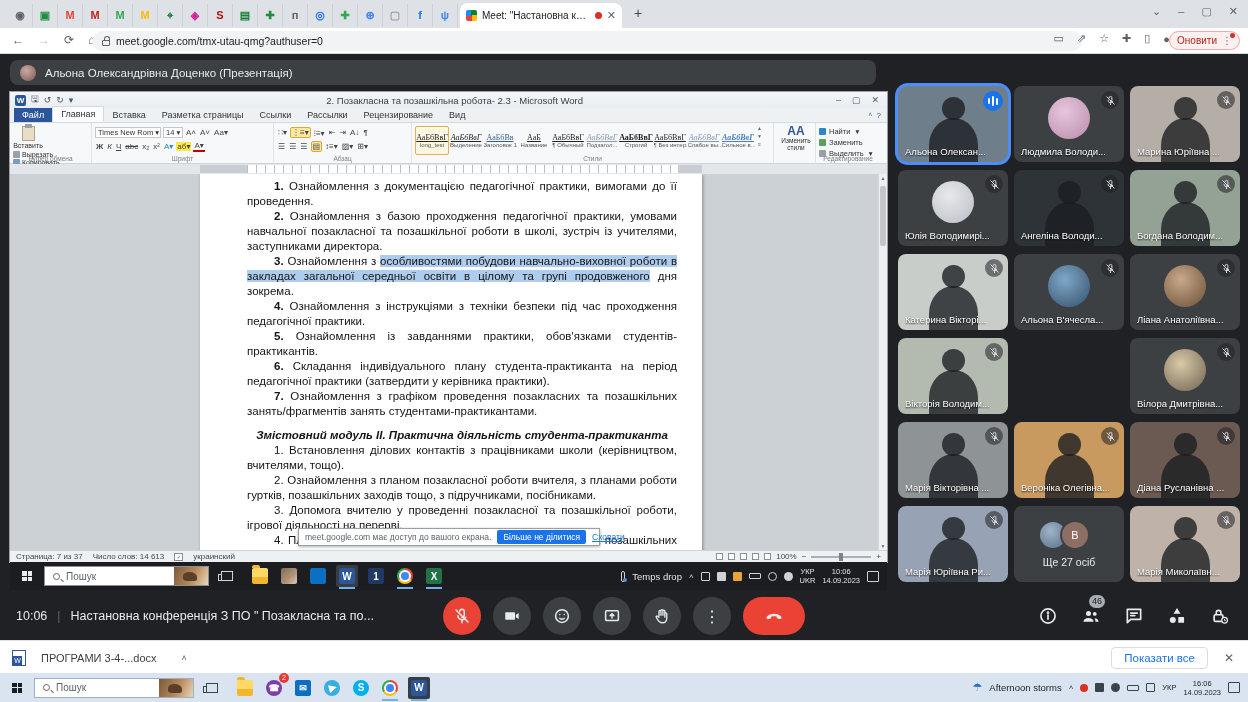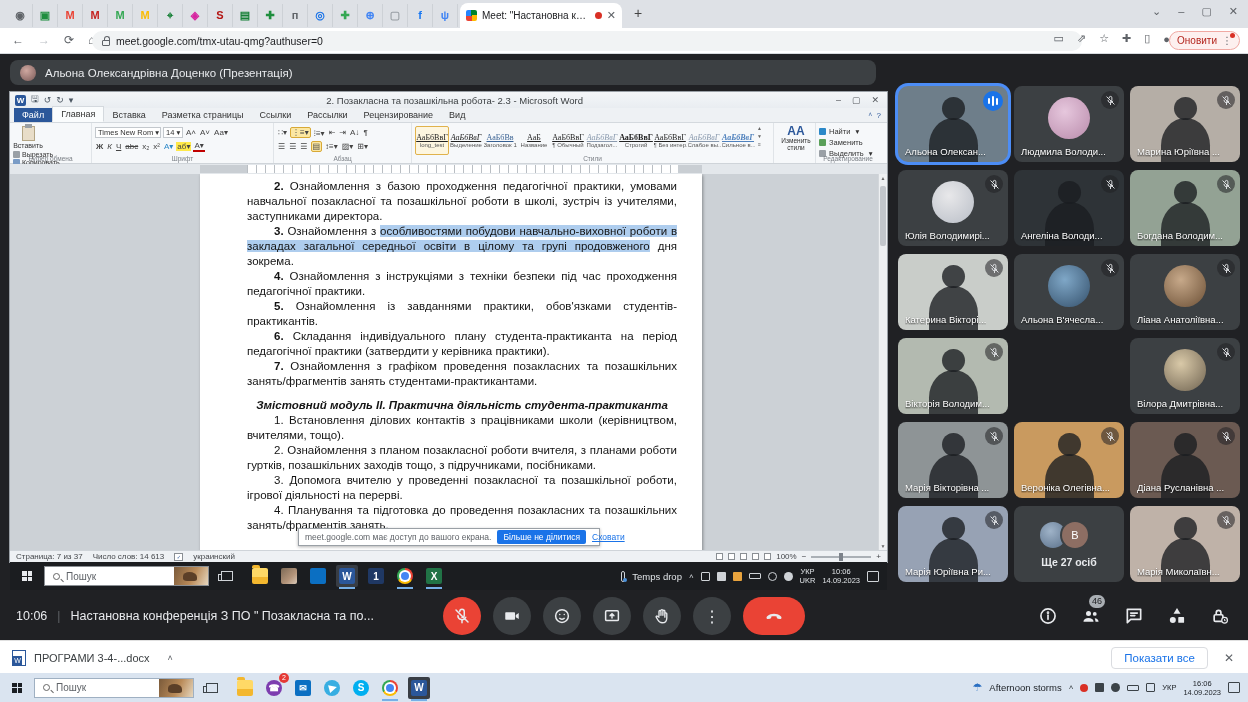--- a/index.html
+++ b/index.html
@@ -152,42 +152,42 @@
   .tile .head{position:absolute;left:44px;top:11px;width:23px;height:23px;border-radius:50%;background:rgba(25,28,32,.78);}
   .tile .body{position:absolute;left:31px;top:32px;width:49px;height:46px;border-radius:50% 50% 0 0/60% 60% 0 0;background:rgba(25,28,32,.78);}
   .tile .avc{position:absolute;left:34px;top:11px;width:42px;height:42px;border-radius:50%;}
   .tile .nm{position:absolute;left:7px;bottom:5px;font-size:9.5px;color:#fff;text-shadow:0 1px 2px rgba(0,0,0,.9);white-space:nowrap;max-width:98px;overflow:hidden;}
   .micoff{position:absolute;right:5px;top:5px;width:18px;height:18px;border-radius:50%;background:rgba(32,33,36,.55);color:#e8eaed;display:flex;align-items:center;justify-content:center;}
   .micoff svg{width:11px;height:11px;}
   .speak{position:absolute;right:5px;top:5px;width:20px;height:20px;border-radius:50%;background:#1a73e8;display:flex;align-items:center;justify-content:center;gap:1.5px;}
   .speak i{width:2.5px;background:#fff;border-radius:1px;display:block;}
   .ovf-c1{position:absolute;left:26px;top:16px;width:26px;height:26px;border-radius:50%;background:radial-gradient(circle at 40% 35%,#9fb3c8,#5a708a);}
   .ovf-c2{position:absolute;left:48px;top:16px;width:26px;height:26px;border-radius:50%;background:#8d6e63;color:#fff;font-size:11px;display:flex;align-items:center;justify-content:center;box-shadow:0 0 0 2px #3c4043;}
-  .ovf-lb{position:absolute;left:0;right:0;top:50px;text-align:center;font-size:10.5px;color:#e8eaed;font-weight:bold;}
+  .ovf-lb{position:absolute;left:0;right:0;top:50px;text-align:center;font-size:10.5px;color:#e8eaed;}
 
   
   .meetbar{position:absolute;left:0;top:592px;width:1248px;height:48px;background:#202124;}
   .mleft{position:absolute;left:16px;top:0;height:48px;display:flex;align-items:center;gap:10px;}
   .mleft .tm{font-size:12.5px;color:#e8eaed;}
   .mleft .sep{color:#5f6368;font-size:12px;}
   .mleft .mn{font-size:12.5px;color:#e8eaed;white-space:nowrap;max-width:370px;overflow:hidden;text-overflow:ellipsis;}
   .mctr{position:absolute;left:50%;top:5px;transform:translateX(-50%);display:flex;gap:12px;align-items:center;}
   .mbtn{width:38px;height:38px;border-radius:50%;background:#3c4043;color:#e8eaed;display:flex;align-items:center;justify-content:center;}
   .mbtn svg{width:18px;height:18px;}
   .mbtn.red{background:#ea4335;}
   .mbtn.pill{width:62px;border-radius:19px;}
   .mbtn .dots{font-size:16px;color:#e8eaed;}
   .mright{position:absolute;right:16px;top:0;height:48px;display:flex;align-items:center;gap:21px;color:#e8eaed;}
   .mri{position:relative;width:22px;height:22px;display:flex;align-items:center;justify-content:flex-start;}
   .mri svg{width:20px;height:20px;}
   .pbadge{position:absolute;top:-10px;right:-2px;background:#a9aeb3;color:#202124;font-size:9px;line-height:13px;min-width:13px;border-radius:7px;text-align:center;padding:0 3px;}
 
   
   .dlbar{position:absolute;left:0;top:640px;width:1248px;height:33px;background:#fff;border-top:1px solid #e0e0e0;}
-  .dlchip{position:absolute;left:12px;top:0;height:33px;display:flex;align-items:center;gap:8px;}
+  .dlchip{position:absolute;left:12px;top:0;height:33px;display:flex;align-items:center;gap:15px;}
   .docico{width:14px;height:16px;background:#fff;border:1px solid #2b579a;position:relative;}
   .docico:before{content:"W";position:absolute;left:0;bottom:0;width:9px;height:9px;background:#2b579a;color:#fff;font-size:7px;line-height:9px;text-align:center;}
   .dlchip .fn{font-size:11px;color:#3c4043;}
   .dlchip .ch{font-size:9px;color:#5f6368;margin-left:10px;}
   .dlright{position:absolute;right:14px;top:0;height:33px;display:flex;align-items:center;gap:16px;}
   .showall{border:1px solid #dadce0;border-radius:4px;padding:4px 12px;font-size:11.5px;color:#1a73e8;}
   .dlx{font-size:12px;color:#5f6368;}
 
   
   .otb{position:absolute;left:0;top:673px;width:1248px;height:29px;background:#dae4f0;display:flex;align-items:center;}
@@ -469,20 +469,21 @@
         </div>
         <span class="glabel">Редактирование</span>
       </div>
     </div>
     <div class="wruler">
       <span class="pagespan"></span>
         <span class="active"></span>
     </div>
     <div class="wcanvas">
       <div class="page" id="docpage">
+          <p><span class="r-b ">1. </span><span>Ознайомлення з документацією педагогічної практики, вимогами до її проведення.</span></p>
           <p><span class="r-b ">2. </span><span>Ознайомлення з базою проходження педагогічної практики, умовами навчальної позакласної та позашкільної роботи в школі, зустріч із учителями, заступниками директора.</span></p>
           <p><span class="r-b ">3. </span><span>Ознайомлення з </span><span class="r-hl">особливостями побудови навчально-виховної роботи  в закладах загальної середньої освіти в цілому та групі продовженого</span><span> дня зокрема.</span></p>
           <p><span class="r-b ">4. </span><span>Ознайомлення з інструкціями з техніки безпеки під час проходження педагогічної практики.</span></p>
           <p><span class="r-b ">5. </span><span>Ознайомлення із завданнями практики, обов'язками студентів-практикантів.</span></p>
           <p><span class="r-b ">6. </span><span>Складання індивідуального плану студента-практиканта на період педагогічної практики (затвердити у керівника практики).</span></p>
           <p><span class="r-b ">7. </span><span>Ознайомлення з графіком проведення позакласних та позашкільних занять/фрагментів занять студентами-практикантами.</span></p>
           <p class="c sp"><span class="r-b r-i ">Змістовний модуль ІІ. Практична діяльність студента-практиканта</span></p>
           <p><span>1. </span><span>Встановлення ділових контактів з працівниками школи (керівництвом, вчителями, тощо).</span></p>
           <p><span>2. </span><span>Ознайомлення з планом позакласної роботи вчителя, з планами роботи гуртків, позашкільних заходів тощо, з підручниками, посібниками.</span></p>
           <p><span>3. </span><span>Допомога вчителю у проведенні позакласної та позашкільної роботи, ігрової діяльності на перерві.</span></p>

